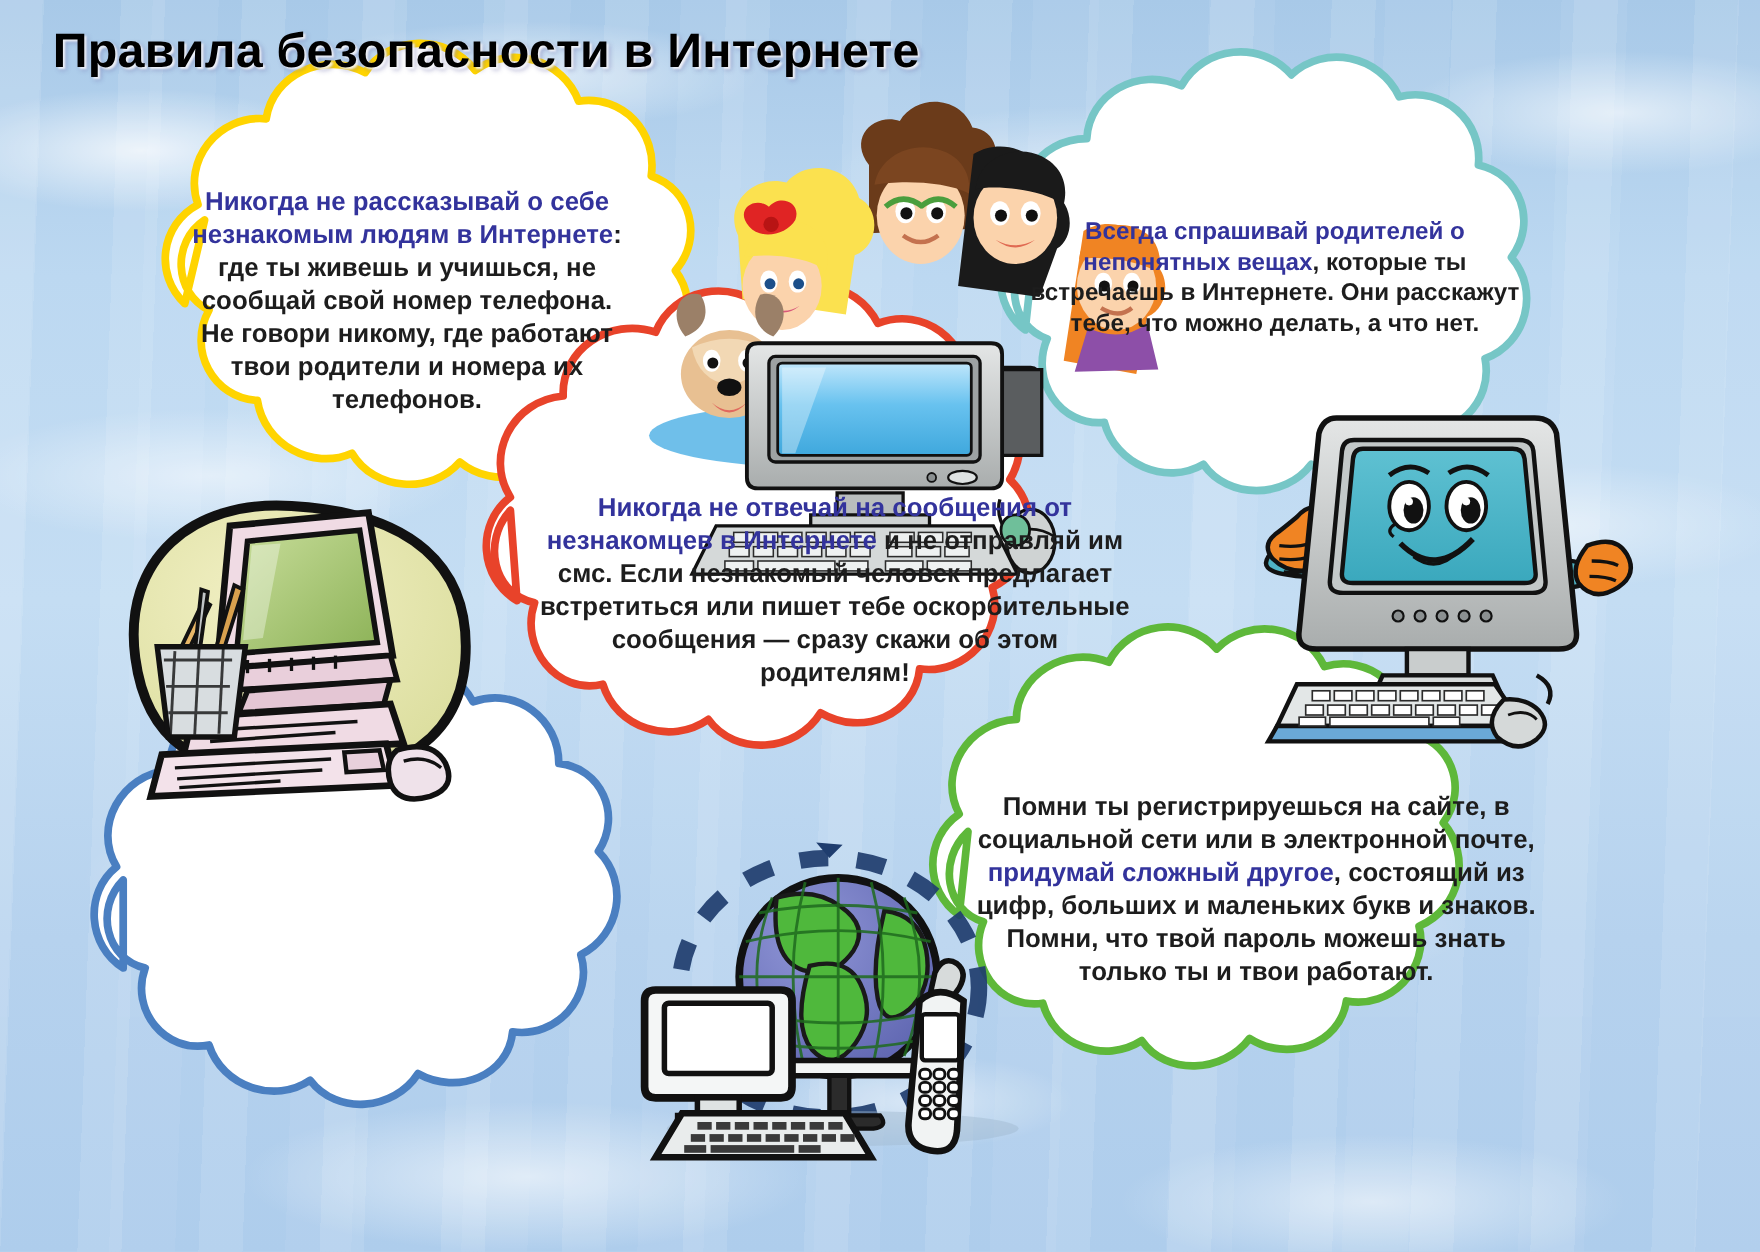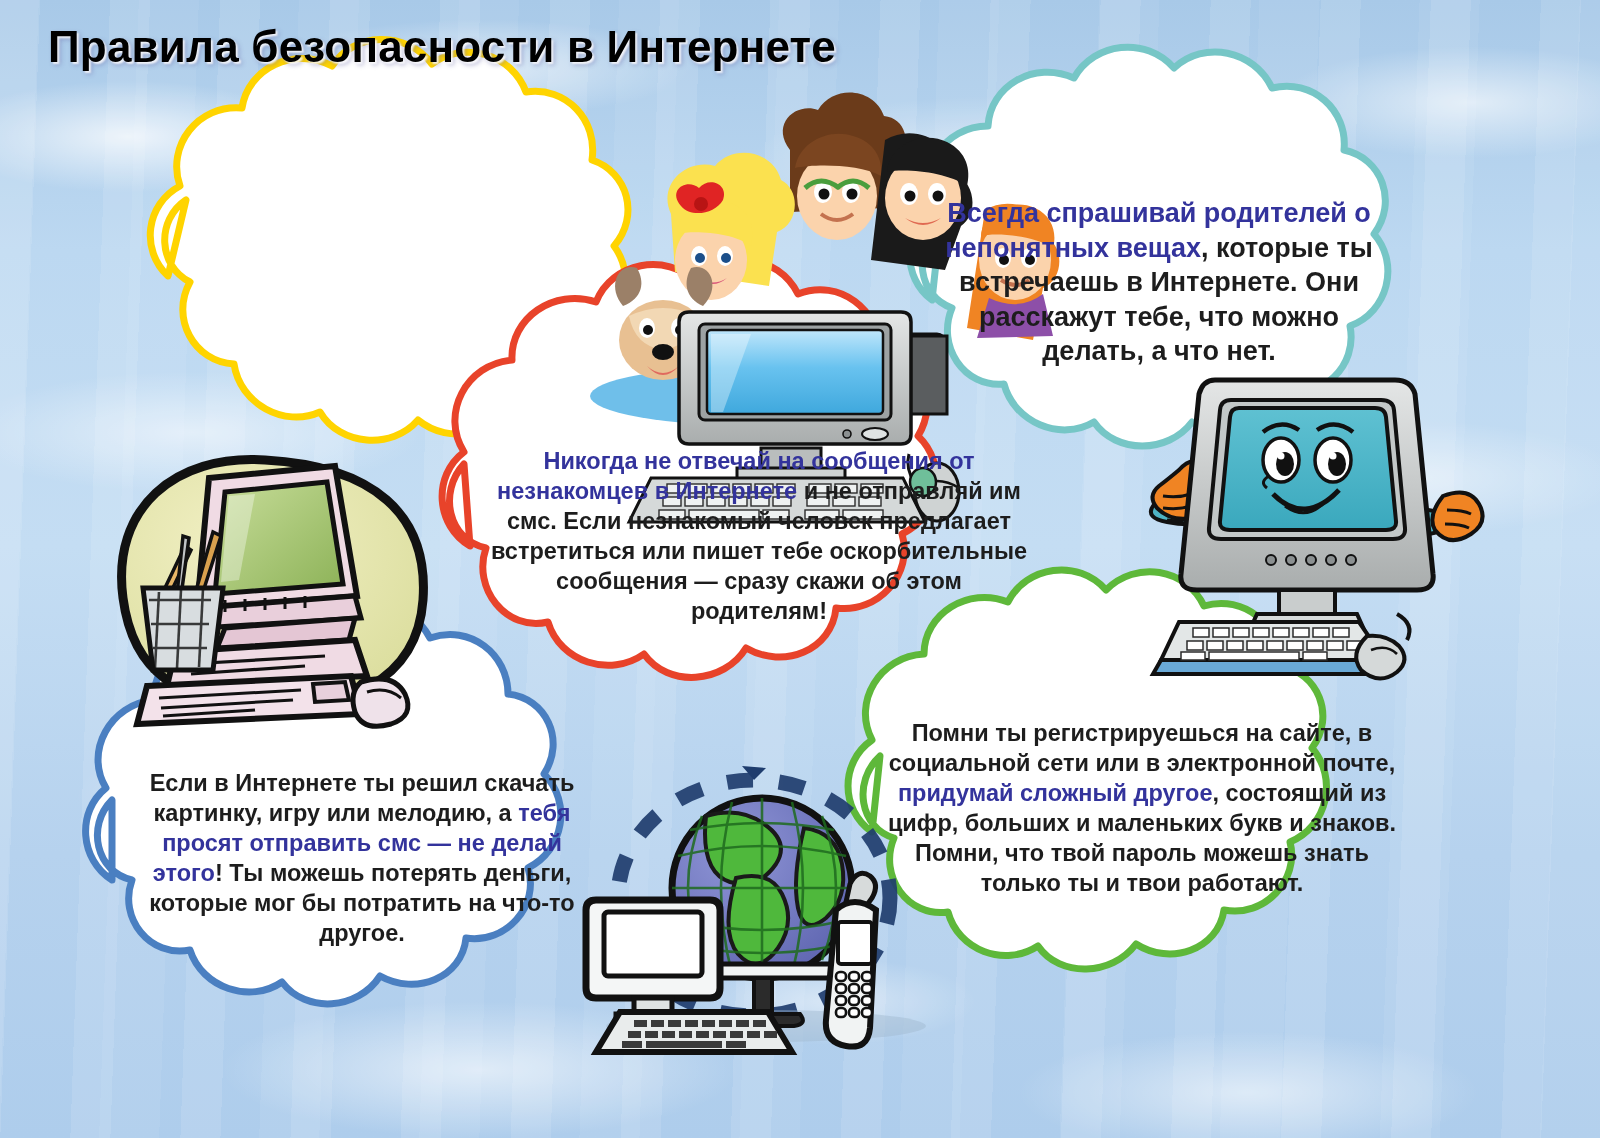--- a/index.html
+++ b/index.html
@@ -41,21 +41,21 @@
     position:absolute;left:48px;top:22px;
     font-size:44px;font-weight:bold;letter-spacing:.2px;
     color:#000000;white-space:nowrap;
     text-shadow:2px 2px 2px rgba(255,255,255,.85), 3px 3px 5px rgba(90,90,160,.45);
   }
 
   
   .bubble-text{position:absolute;text-align:center;color:#1d1d1d;font-weight:bold;line-height:1.28;}
   .bubble-text .hl{color:#33339c;}
   .t1{left:168px;top:168px;width:404px;font-size:23.5px;}
-  .t2{left:930px;top:196px;width:458px;font-size:27px;}
+  .t2{left:930px;top:196px;width:458px;font-size:22px;}
   .t3{left:486px;top:446px;width:546px;font-size:23.5px;}
   .t4{left:130px;top:768px;width:464px;font-size:23.5px;}
   .t5{left:886px;top:718px;width:512px;font-size:23.5px;}
 </style>
 </head>
 <body>
 
 <div id="stage">
 
   <div class="sky"></div>
@@ -530,30 +530,30 @@
           <rect x="250" y="240" width="10" height="9" rx="4"></rect>
             <rect x="263" y="240" width="10" height="9" rx="4"></rect>
             <rect x="276" y="240" width="10" height="9" rx="4"></rect>
         </g>
       </g>
     </g>
   </svg>
 
   <div class="title">Правила безопасности в Интернете</div>
 
+  <div class="bubble-text t1">
+    <span class="hl">Никогда не рассказывай о себе незнакомым людям в Интернете</span><span>: где ты живешь и учишься, не сообщай свой номер телефона. Не говори никому, где работают твои родители и номера их телефонов.</span>
+  </div>
 
   <div class="bubble-text t2">
     <span class="hl">Всегда спрашивай родителей о непонятных вещах</span><span>, которые ты встречаешь в Интернете. Они расскажут тебе, что можно делать, а что нет.</span>
   </div>
 
   <div class="bubble-text t3">
     <span class="hl">Никогда не отвечай на сообщения от незнакомцев в Интернете</span><span> и не отправляй им смс. Если незнакомый человек предлагает встретиться или пишет тебе оскорбительные сообщения — сразу скажи об этом родителям!</span>
   </div>
 
-  <div class="bubble-text t4">
-    <span>Если в Интернете ты решил скачать картинку, игру или мелодию, а </span><span class="hl">тебя просят отправить смс — не делай этого</span><span>! Ты можешь потерять деньги, которые мог бы потратить на что-то другое.</span>
-  </div>
 
   <div class="bubble-text t5">
     <span>Помни ты регистрируешься на сайте, в социальной сети или в электронной почте, </span><span class="hl">придумай сложный другое</span><span>, состоящий из цифр, больших и маленьких букв и знаков. Помни, что твой пароль можешь знать только ты и твои работают.</span>
   </div>
 
 </div>
 
 </body></html>

